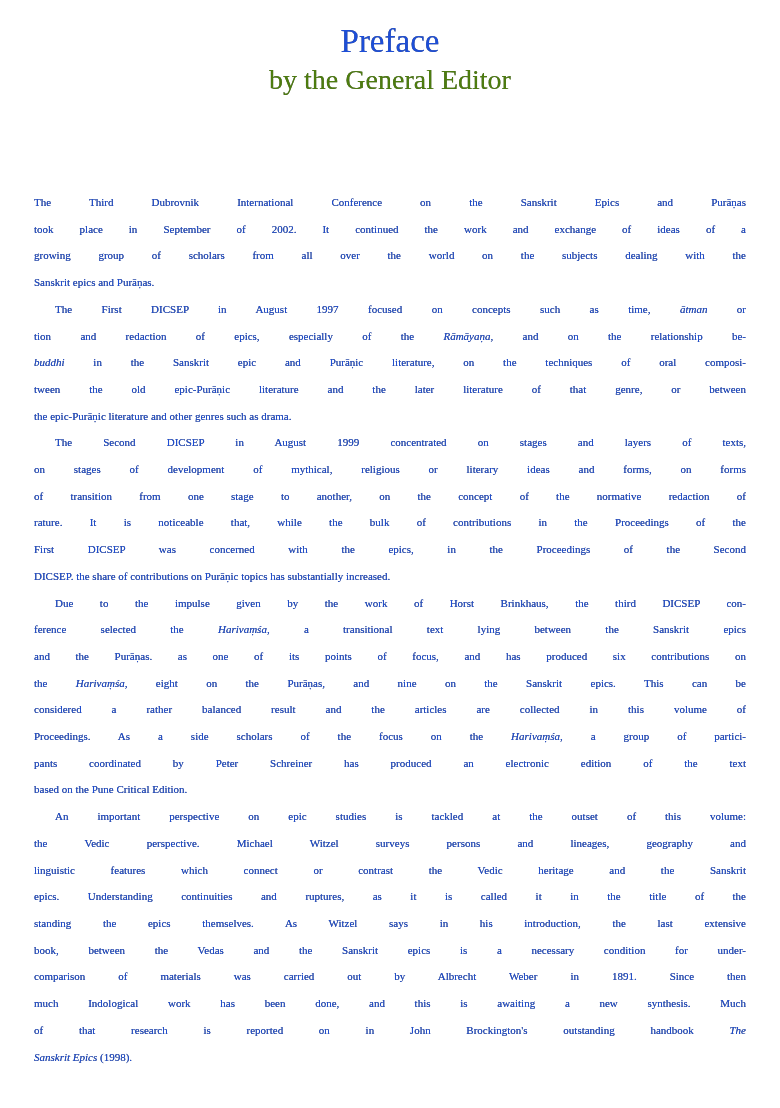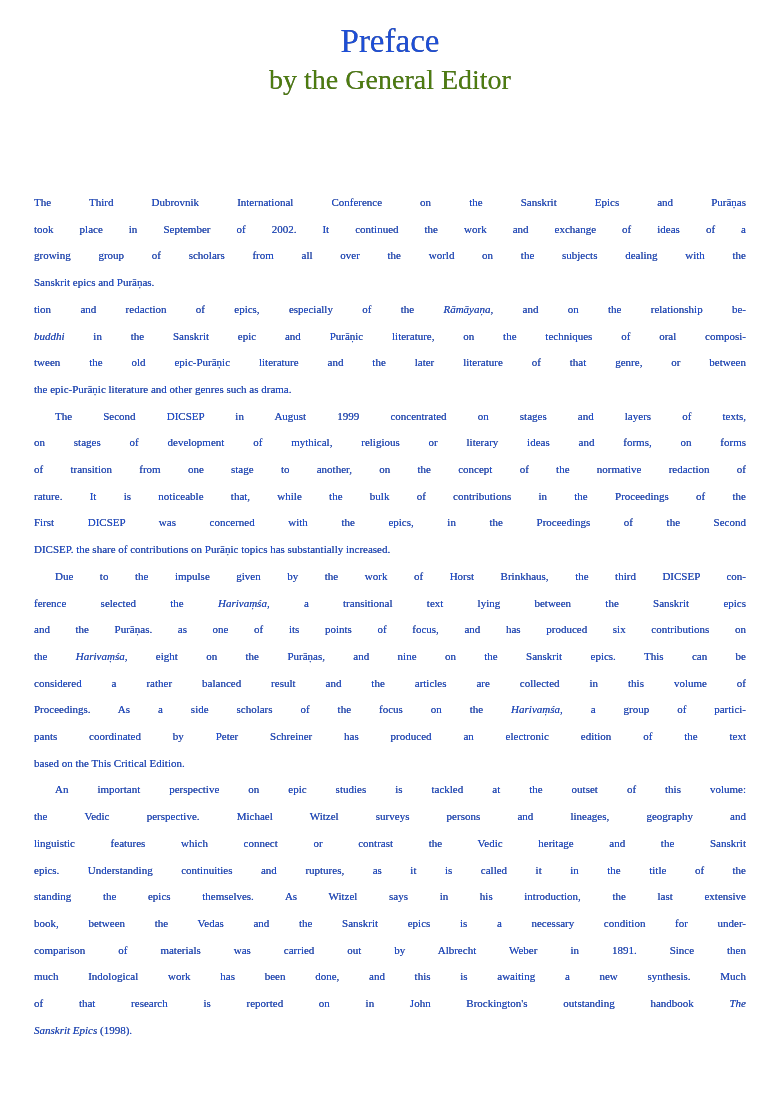--- a/index.html
+++ b/index.html
@@ -63,38 +63,39 @@
 <div class="page">
   <div class="heading">
     <div class="title">Preface</div>
     <div class="subtitle">by the General Editor</div>
   </div>
   <div class="body" id="preface-body">
       <div class="line"><span>The Third Dubrovnik International Conference on the Sanskrit Epics and Purāṇas</span></div>
       <div class="line"><span>took place in September of 2002. It continued the work and exchange of ideas of a</span></div>
       <div class="line"><span>growing group of scholars from all over the world on the subjects dealing with the</span></div>
       <div class="line last"><span>Sanskrit epics and Purāṇas.</span></div>
+      <div class="line indent"><span>The First DICSEP in August 1997 focused on concepts such as time, </span><span class="it">ātman</span><span> or</span></div>
       <div class="line"><span>tion and redaction of epics, especially of the </span><span class="it">Rāmāyaṇa</span><span>, and on the relationship be-</span></div>
       <div class="line"><span class="it">buddhi</span><span> in the Sanskrit epic and Purāṇic literature, on the techniques of oral composi-</span></div>
       <div class="line"><span>tween the old epic-Purāṇic literature and the later literature of that genre, or between</span></div>
       <div class="line last"><span>the epic-Purāṇic literature and other genres such as drama.</span></div>
       <div class="line indent"><span>The Second DICSEP in August 1999 concentrated on stages and layers of texts,</span></div>
       <div class="line"><span>on stages of development of mythical, religious or literary ideas and forms, on forms</span></div>
       <div class="line"><span>of transition from one stage to another, on the concept of the normative redaction of</span></div>
       <div class="line"><span>rature. It is noticeable that, while the bulk of contributions in the Proceedings of the</span></div>
       <div class="line"><span>First DICSEP was concerned with the epics, in the Proceedings of the Second</span></div>
       <div class="line last"><span>DICSEP. the share of contributions on Purāṇic topics has substantially increased.</span></div>
       <div class="line indent"><span>Due to the impulse given by the work of Horst Brinkhaus, the third DICSEP con-</span></div>
       <div class="line"><span>ference selected the </span><span class="it">Harivaṃśa</span><span>, a transitional text lying between the Sanskrit epics</span></div>
       <div class="line"><span>and the Purāṇas. as one of its points of focus, and has produced six contributions on</span></div>
       <div class="line"><span>the </span><span class="it">Harivaṃśa</span><span>, eight on the Purāṇas, and nine on the Sanskrit epics. This can be</span></div>
       <div class="line"><span>considered a rather balanced result and the articles are collected in this volume of</span></div>
       <div class="line"><span>Proceedings. As a side scholars of the focus on the </span><span class="it">Harivaṃśa</span><span>, a group of partici-</span></div>
       <div class="line"><span>pants coordinated by Peter Schreiner has produced an electronic edition of the text</span></div>
-      <div class="line last"><span>based on the This Critical Edition.</span></div>
+      <div class="line last"><span>based on the Pune Critical Edition.</span></div>
       <div class="line indent"><span>An important perspective on epic studies is tackled at the outset of this volume:</span></div>
       <div class="line"><span>the Vedic perspective. Michael Witzel surveys persons and lineages, geography and</span></div>
       <div class="line"><span>linguistic features which connect or contrast the Vedic heritage and the Sanskrit</span></div>
       <div class="line"><span>epics. Understanding continuities and ruptures, as it is called it in the title of the</span></div>
       <div class="line"><span>standing the epics themselves. As Witzel says in his introduction, the last extensive</span></div>
       <div class="line"><span>book, between the Vedas and the Sanskrit epics is a necessary condition for under-</span></div>
       <div class="line"><span>comparison of materials was carried out by Albrecht Weber in 1891. Since then</span></div>
       <div class="line"><span>much Indological work has been done, and this is awaiting a new synthesis. Much</span></div>
       <div class="line"><span>of that research is reported on in John Brockington's outstanding handbook </span><span class="it">The</span></div>
       <div class="line last"><span class="it">Sanskrit Epics</span><span> (1998).</span></div>

